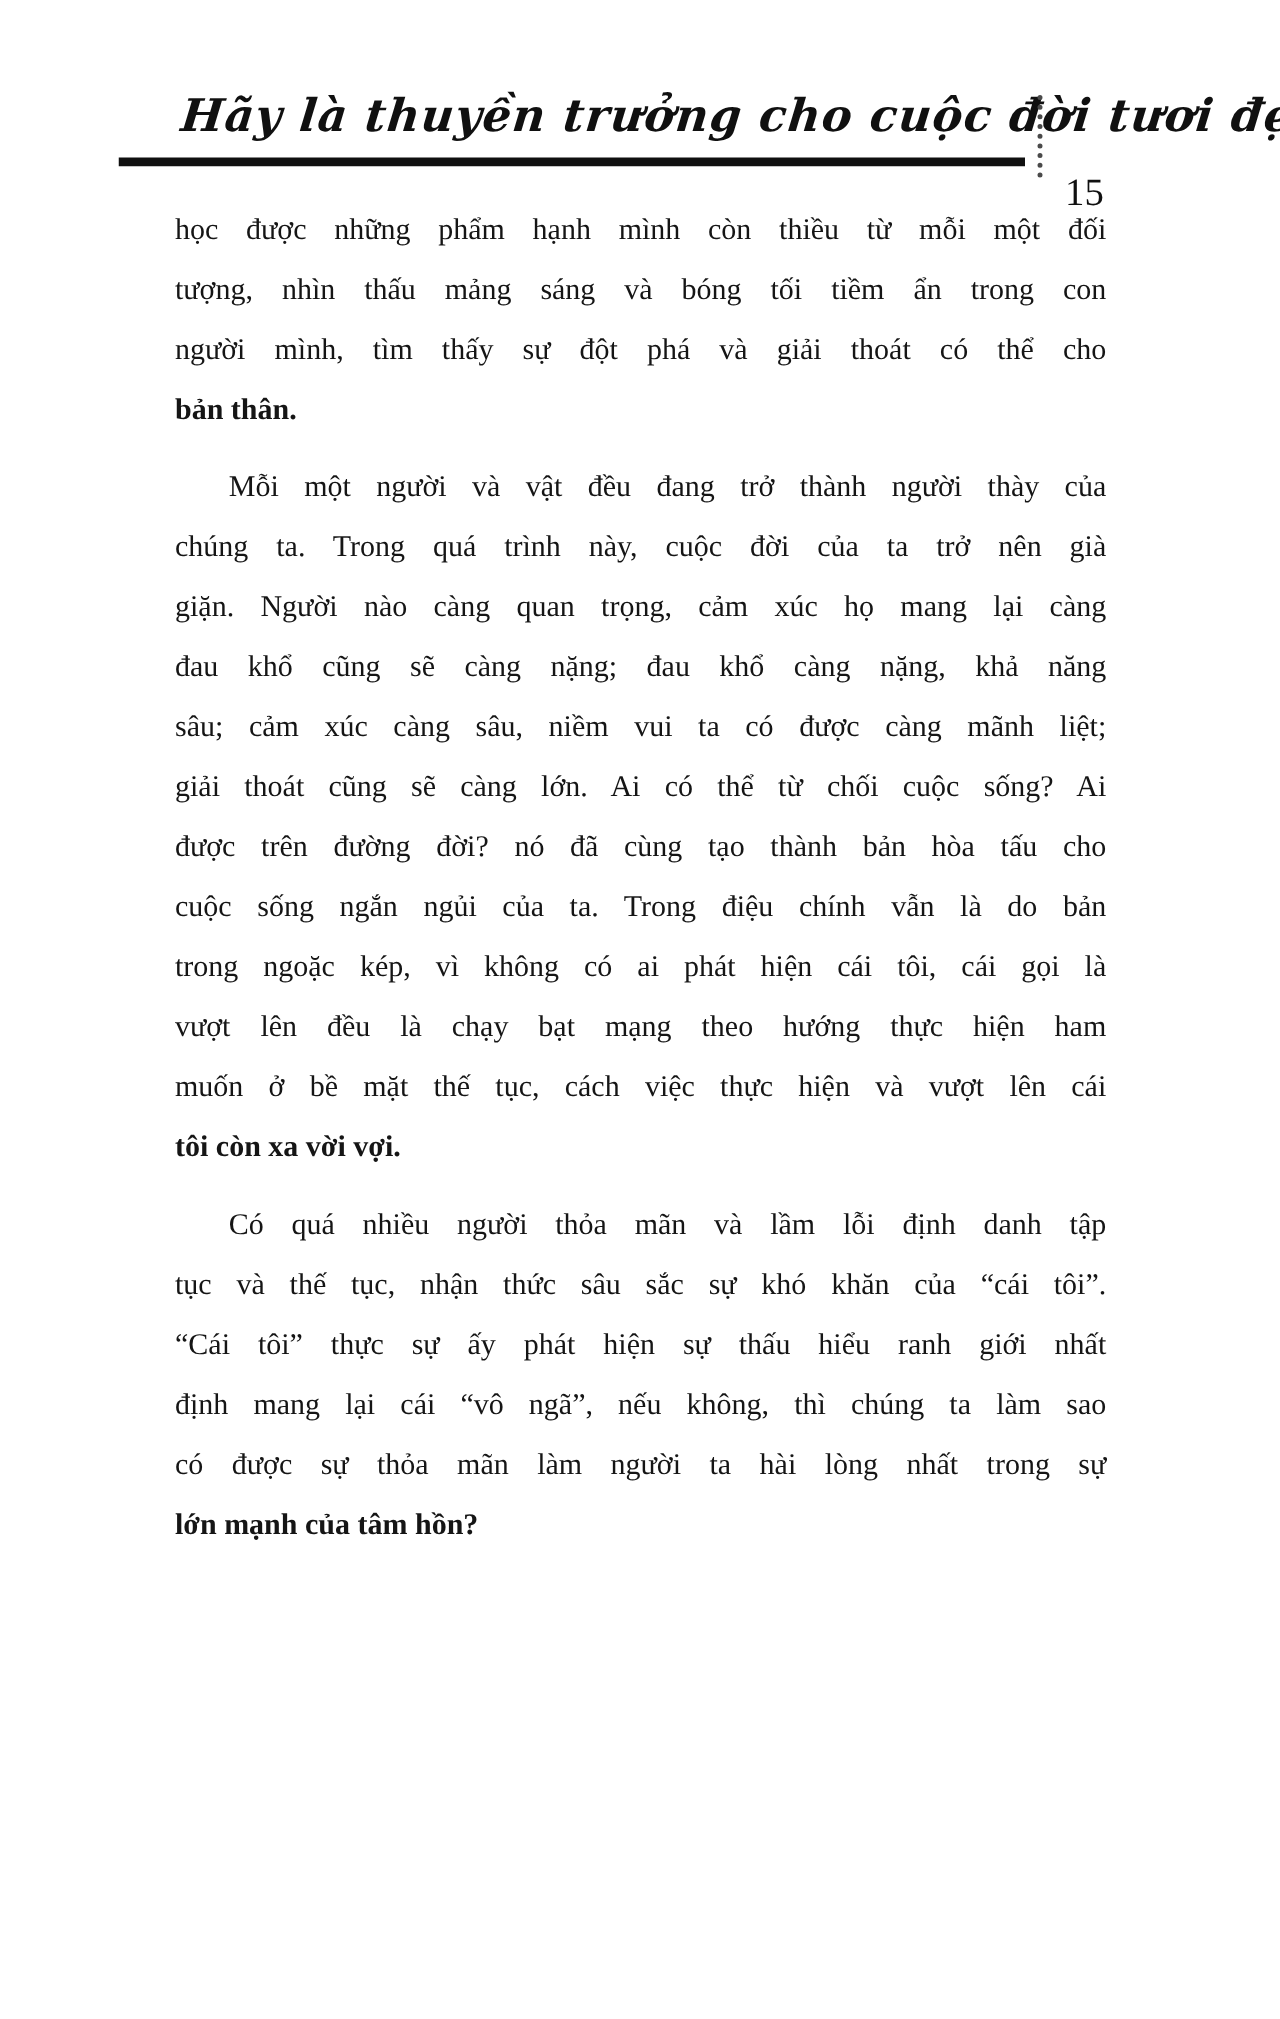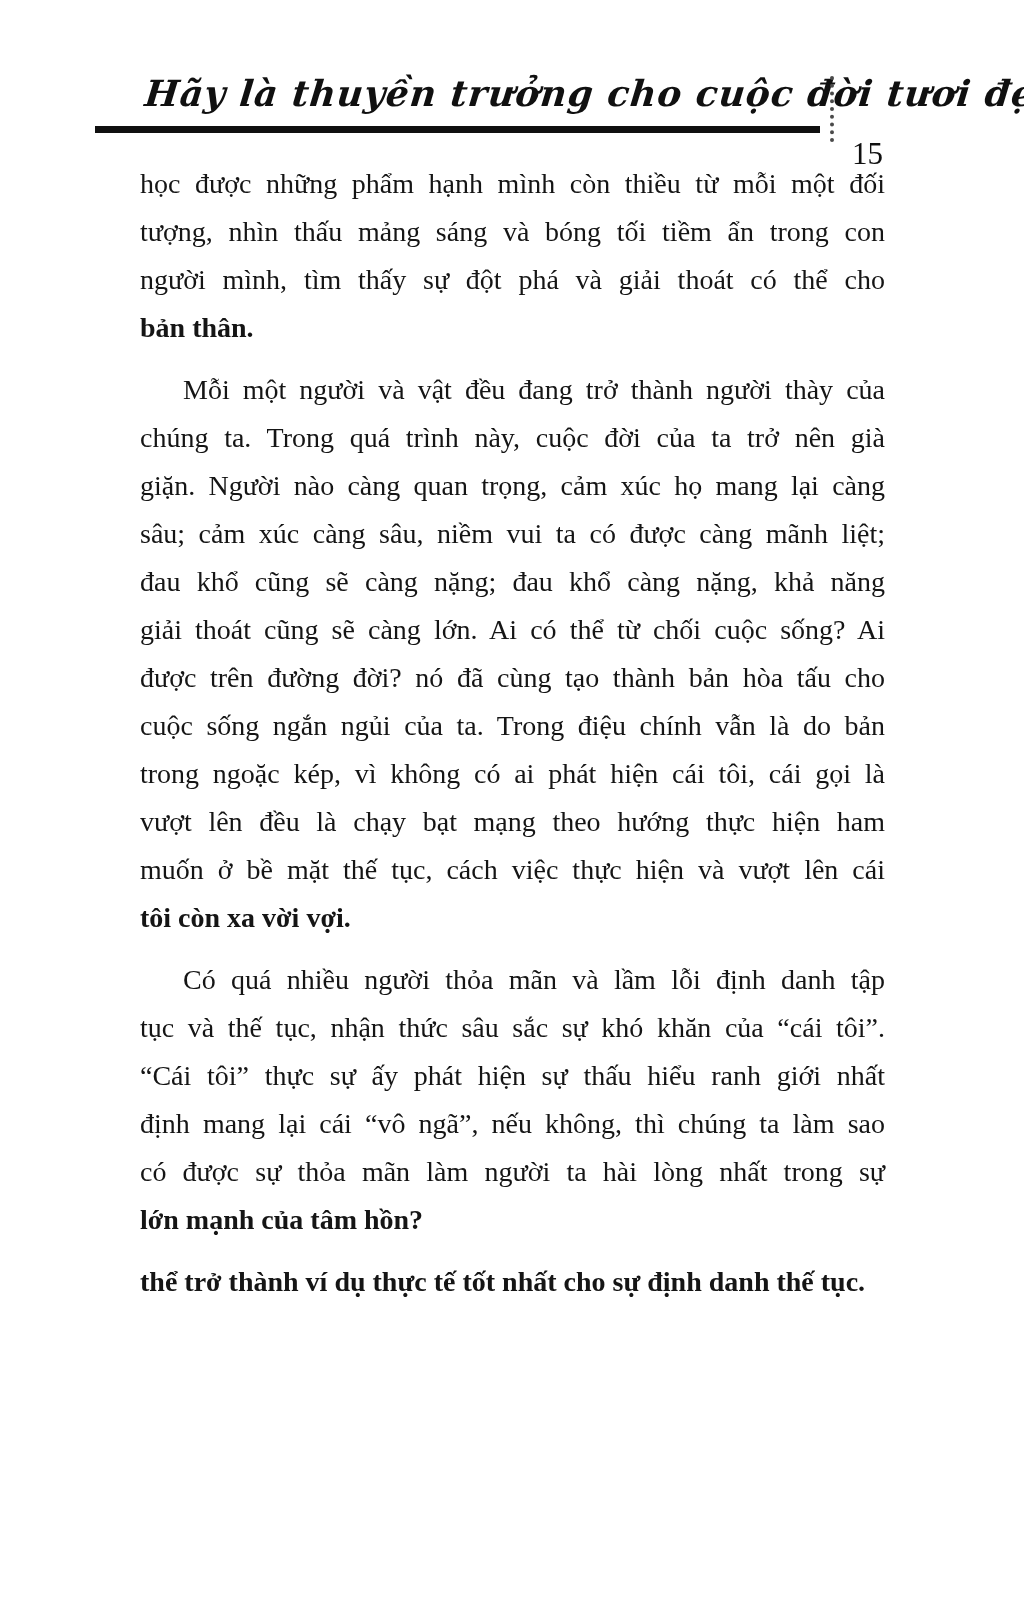--- a/index.html
+++ b/index.html
@@ -62,21 +62,21 @@
     position: absolute;
     left: 140px;
     top: 160px;
     width: 745px;
   }
   .para {
     margin: 0 0 14px 0;
   }
   .para:last-child { margin-bottom: 0; }
   .line {
-    font-size: 28px;
+    font-size: 24px;
     line-height: 48px;
     white-space: normal;
     text-align: justify;
     text-align-last: justify;
     color: #151515;
   }
   .line.last {
     text-align-last: left;
     font-weight: bold;
   }
@@ -101,36 +101,35 @@
       <div class="para">
         <div class="line first">học được những phẩm hạnh mình còn thiều từ mỗi một đối</div>
         <div class="line">tượng, nhìn thấu mảng sáng và bóng tối tiềm ẩn trong con</div>
         <div class="line">người mình, tìm thấy sự đột phá và giải thoát có thể cho</div>
         <div class="line last">bản thân.</div>
       </div>
       <div class="para indent">
         <div class="line first">Mỗi một người và vật đều đang trở thành người thày của</div>
         <div class="line">chúng ta. Trong quá trình này, cuộc đời của ta trở nên già</div>
         <div class="line">giặn. Người nào càng quan trọng, cảm xúc họ mang lại càng</div>
+        <div class="line">đau khổ cũng sẽ càng nặng; đau khổ càng nặng, khả năng</div>
         <div class="line">sâu; cảm xúc càng sâu, niềm vui ta có được càng mãnh liệt;</div>
-        <div class="line">đau khổ cũng sẽ càng nặng; đau khổ càng nặng, khả năng</div>
         <div class="line">giải thoát cũng sẽ càng lớn. Ai có thể từ chối cuộc sống? Ai</div>
         <div class="line">được trên đường đời? nó đã cùng tạo thành bản hòa tấu cho</div>
         <div class="line">cuộc sống ngắn ngủi của ta. Trong điệu chính vẫn là do bản</div>
         <div class="line">trong ngoặc kép, vì không có ai phát hiện cái tôi, cái gọi là</div>
         <div class="line">vượt lên đều là chạy bạt mạng theo hướng thực hiện ham</div>
         <div class="line">muốn ở bề mặt thế tục, cách việc thực hiện và vượt lên cái</div>
         <div class="line last">tôi còn xa vời vợi.</div>
       </div>
       <div class="para indent">
         <div class="line first">Có quá nhiều người thỏa mãn và lầm lỗi định danh tập</div>
         <div class="line">tục và thế tục, nhận thức sâu sắc sự khó khăn của “cái tôi”.</div>
         <div class="line">“Cái tôi” thực sự ấy phát hiện sự thấu hiểu ranh giới nhất</div>
         <div class="line">định mang lại cái “vô ngã”, nếu không, thì chúng ta làm sao</div>
         <div class="line">có được sự thỏa mãn làm người ta hài lòng nhất trong sự</div>
         <div class="line last">lớn mạnh của tâm hồn?</div>
       </div>
       <div class="para indent">
-        <div class="line last">thể trở thành ví dụ thực tế tốt nhất cho sự định danh thế tục.</div>
       </div>
     </div>
 
 </div>
 
 </body></html>

